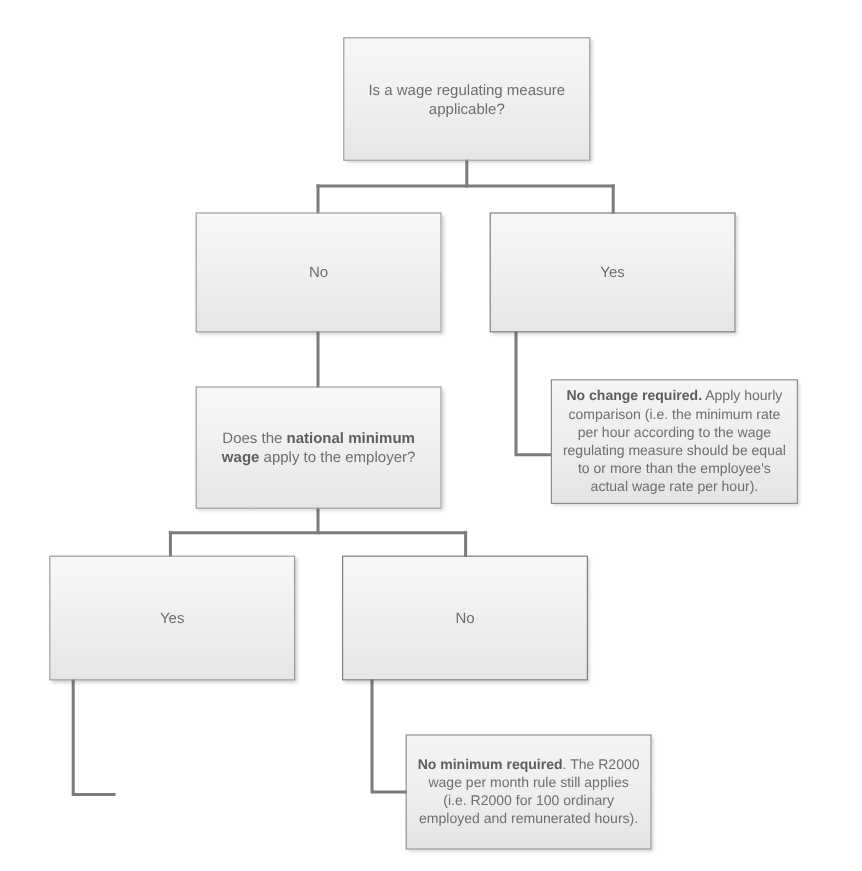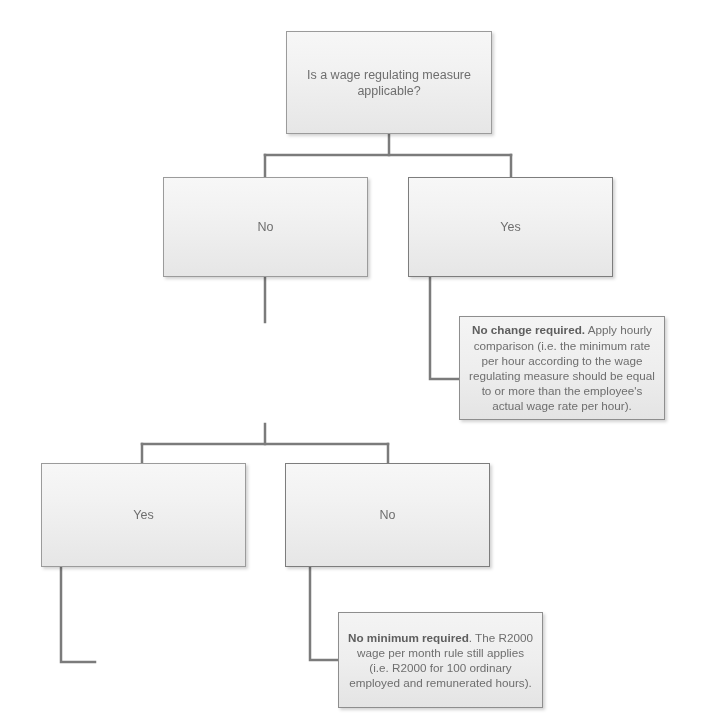--- a/index.html
+++ b/index.html
@@ -109,20 +109,25 @@
   <div class="node branch branch-strong" style="left:408px; top:177px; width:205px; height:100px;">
     <span class="txt">Yes</span>
   </div>
 
   <div class="note node" style="left:459px; top:316px; width:206px; height:104px;">
     <span class="txt">
       <span class="b">No change required.</span><span> Apply hourly comparison (i.e. the minimum rate per hour according to the wage regulating measure should be equal to or more than the employee's actual wage rate per hour).</span>
     </span>
   </div>
 
+  <div class="node decision" style="left:163px; top:322px; width:205px; height:102px;">
+    <span class="txt">
+      <span>Does the </span><span class="b">national minimum wage</span><span> apply to the employer?</span>
+    </span>
+  </div>
 
   <div class="node branch" style="left:41px; top:463px; width:205px; height:104px;">
     <span class="txt">Yes</span>
   </div>
 
   <div class="node branch branch-strong" style="left:285px; top:463px; width:205px; height:104px;">
     <span class="txt">No</span>
   </div>
 
 

